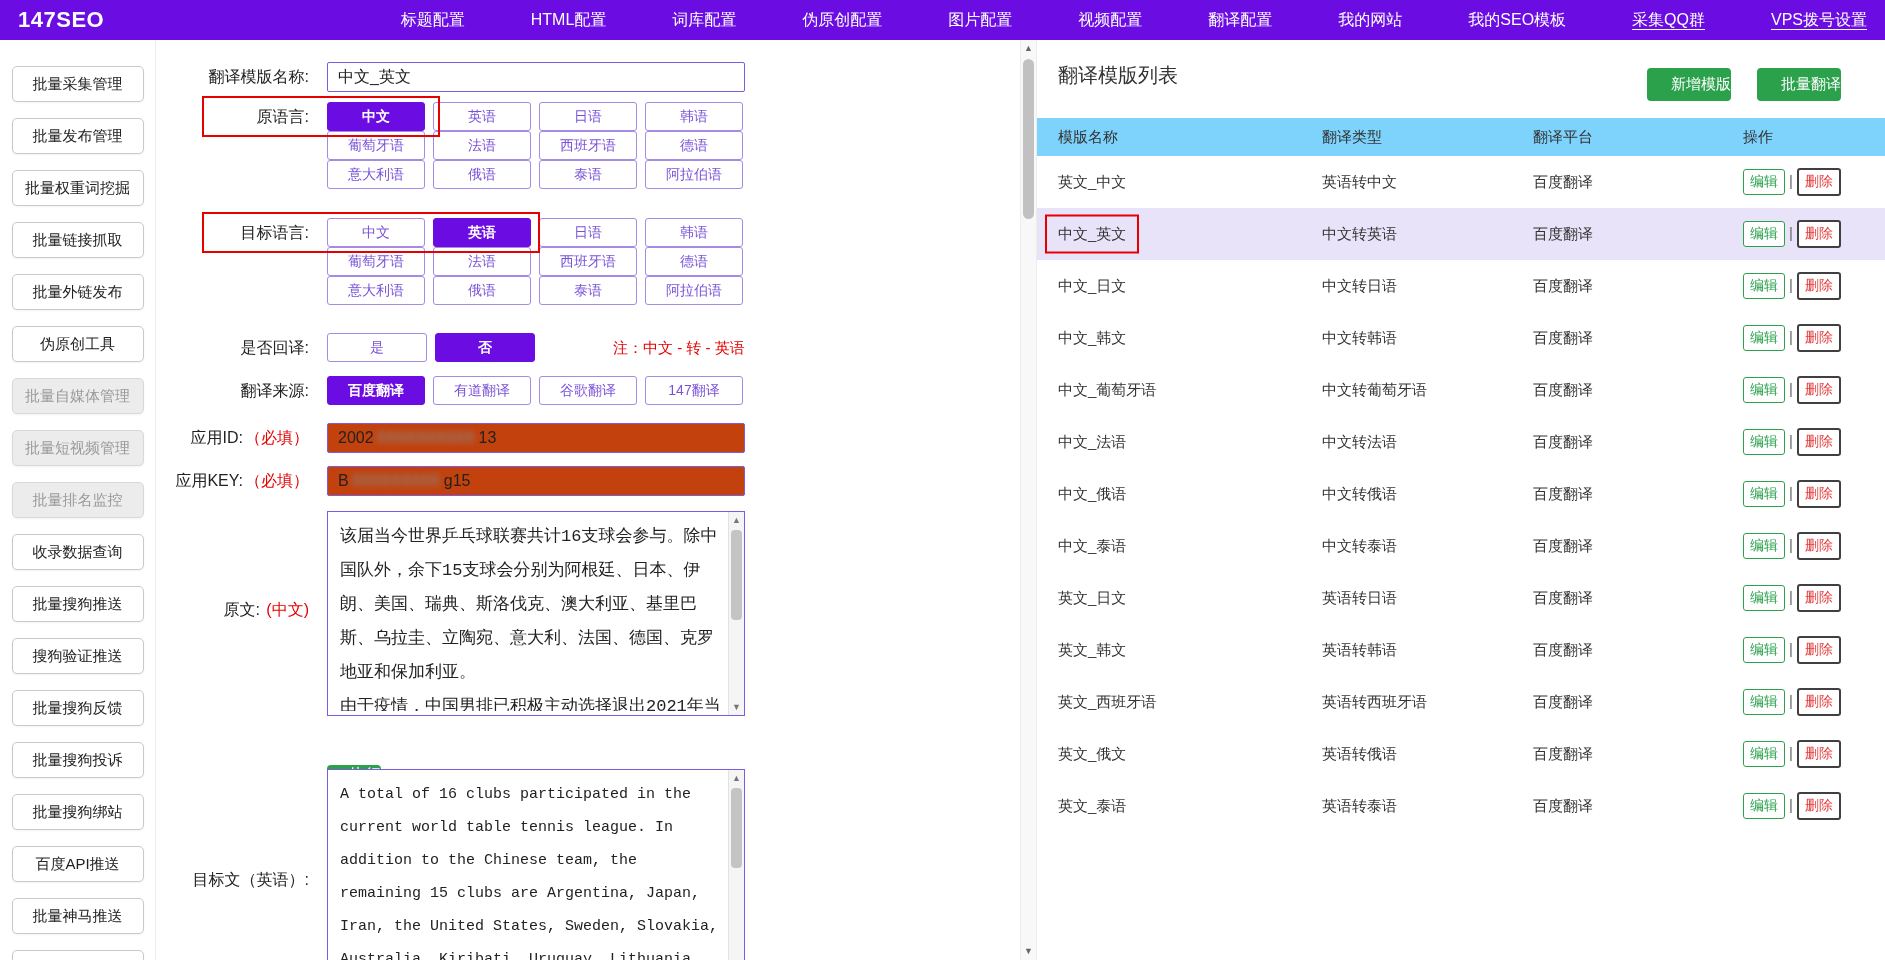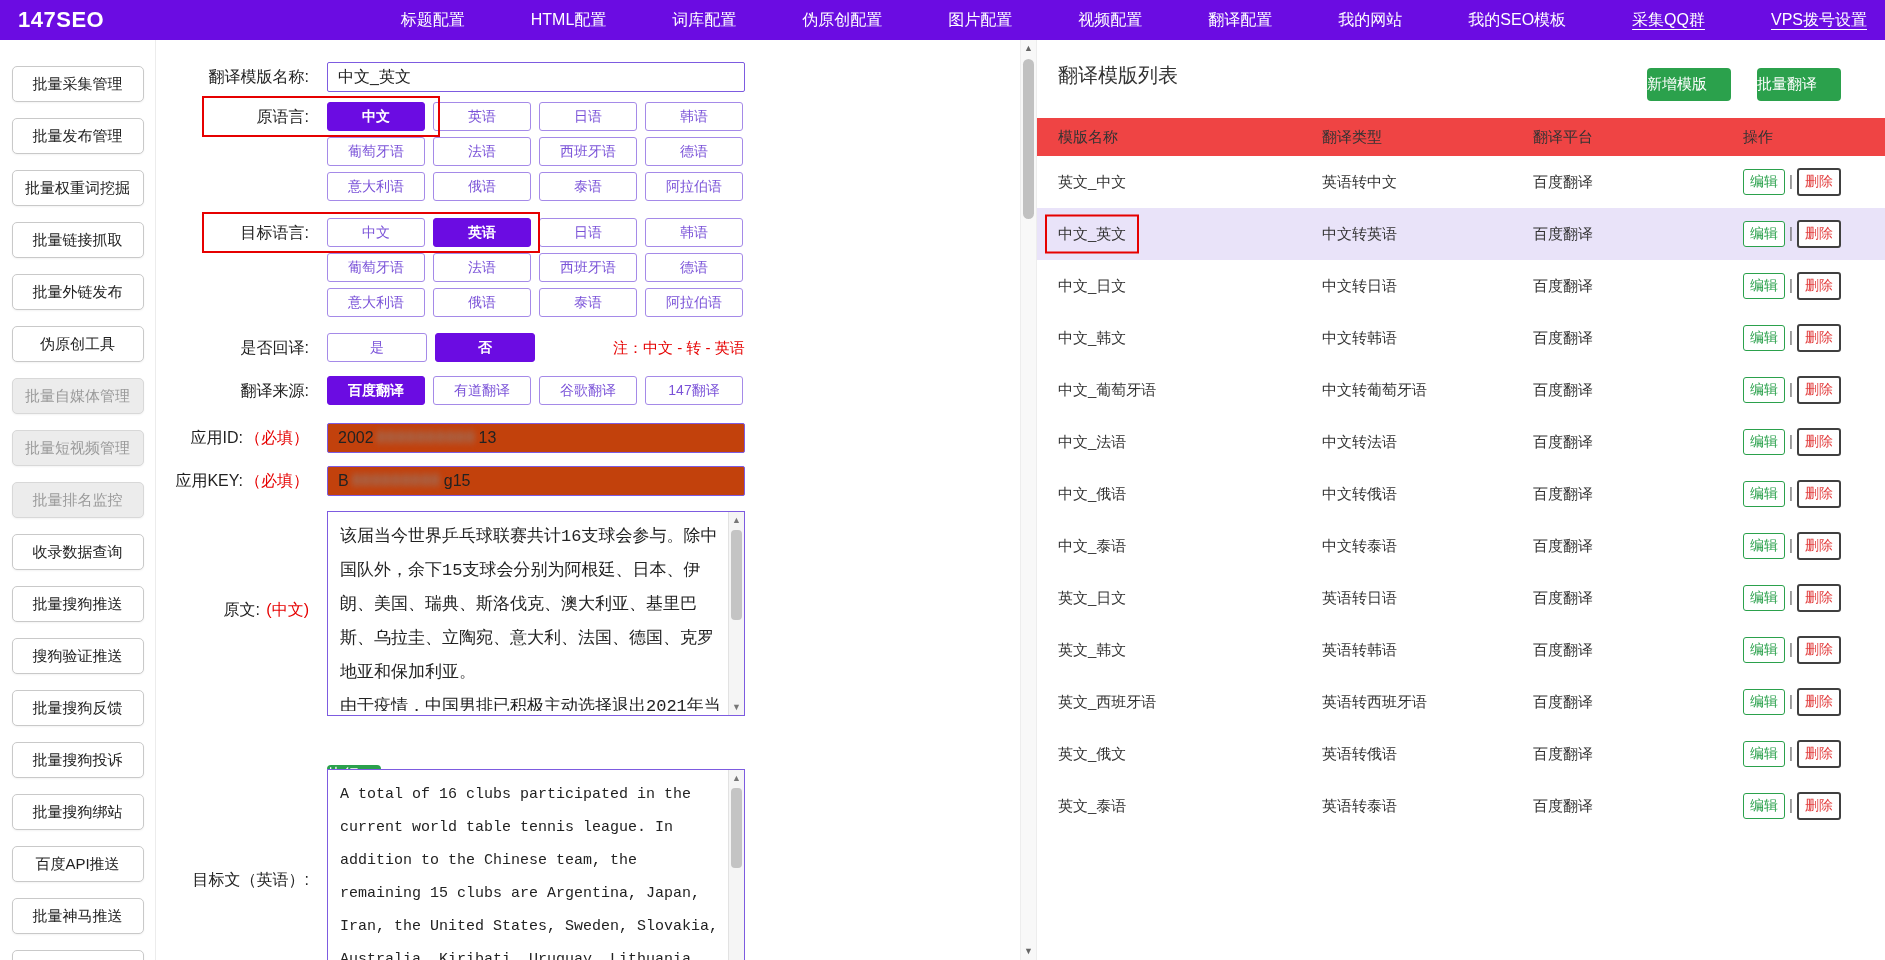--- a/index.html
+++ b/index.html
@@ -20,50 +20,50 @@
   .side-btn{flex:0 0 36px;width:132px;height:36px;line-height:34px;text-align:center;background:#fff;border:1px solid #c9c9c9;border-radius:5px;font-size:15px;color:#222;box-shadow:0 1px 2px rgba(0,0,0,.05);cursor:pointer;white-space:nowrap;overflow:hidden;}
   .side-btn.disabled{background:#ececec;color:#9a9a9a;border-color:#d8d8d8;}
 
   
   .form-panel{position:absolute;left:157px;top:40px;width:863px;height:920px;background:#fff;overflow:hidden;}
   .flabel{position:absolute;left:0;width:160px;padding-right:8px;text-align:right;font-size:16px;color:#222;white-space:nowrap;}
   .req{color:var(--red);margin-left:2px;}
   .text-input{position:absolute;height:30px;width:418px;border:1px solid #7d5be0;border-radius:2px;font-size:16px;padding:0 10px;color:#222;background:#fff;outline:none;}
   .fake-input{position:absolute;height:30px;width:418px;border:1px solid #7d5be0;border-radius:2px;font-size:16px;padding:0 10px;color:#222;background:#c2410c;display:flex;align-items:center;}
   .masked{filter:blur(3px);color:#8a8a8a;letter-spacing:1px;margin:0 3px;user-select:none;}
-  .lang-grid{position:absolute;display:grid;grid-template-columns:repeat(4,98px);gap:6px 8px;}
+  .lang-grid{position:absolute;display:grid;grid-template-columns:repeat(4,98px);gap:0 8px;}
   .bt-grid{position:absolute;display:grid;grid-template-columns:repeat(2,100px);gap:6px 8px;}
   .src-grid{position:absolute;display:grid;grid-template-columns:repeat(4,98px);gap:6px 8px;}
   .opt-btn{height:29px;line-height:27px;text-align:center;font-size:14px;color:#7a52d8;background:#fff;border:1px solid #a58ae8;border-radius:3px;cursor:pointer;white-space:nowrap;overflow:hidden;}
   .opt-btn.selected{background:var(--primary);color:#fff;border-color:var(--primary);font-weight:bold;}
   .ann-box{position:absolute;border:2px solid var(--red);pointer-events:none;z-index:5;}
   .note-red{position:absolute;color:var(--red);font-size:15px;white-space:nowrap;}
   .textarea{position:absolute;border:1px solid #7d5be0;background:#fff;}
   .ta-text{position:absolute;left:12px;right:22px;top:8px;bottom:4px;overflow:hidden;white-space:pre-wrap;color:#222;font-family:Liberation Mono, monospace;}
   .ta-cn{font-size:17px;line-height:34px;}
   .ta-en{font-size:15px;line-height:33px;}
   .vscroll{position:absolute;top:0;right:0;bottom:0;width:16px;background:#f5f5f5;border-left:1px solid #e2e2e2;}
   .sb-arrow{position:absolute;left:0;width:100%;height:16px;font-size:9px;color:#777;text-align:center;line-height:16px;cursor:pointer;}
   .sb-arrow.up{top:0;}
   .sb-arrow.down{bottom:0;}
   .sb-thumb{position:absolute;left:2px;right:2px;border-radius:4px;background:#c4c4c4;cursor:pointer;}
-  .green-btn{background:var(--green);color:#fff;border:none;border-radius:4px;font-size:15px;cursor:pointer;text-align:left;}
+  .green-btn{background:var(--green);color:#fff;border:none;border-radius:4px;font-size:15px;cursor:pointer;text-align:right;}
   .exec-btn{position:absolute;left:170px;top:725px;width:54px;height:14px;font-size:16px;}
 
   
   .main-scroll{position:absolute;left:1020px;top:40px;width:17px;height:920px;background:#f8f8f8;border-left:1px solid #ededed;border-right:1px solid #ededed;z-index:10;}
   .main-scroll .sb-arrow{height:17px;line-height:17px;color:#666;}
   .main-scroll .sb-thumb{top:19px;height:160px;background:#c1c1c1;border-radius:6px;}
 
   
   .list-panel{position:absolute;left:1037px;top:40px;width:848px;height:920px;background:#fff;}
   .panel-title{position:absolute;left:21px;top:22px;font-size:20px;color:#333;}
   .add-btn{position:absolute;left:610px;top:28px;width:84px;height:33px;}
   .batch-btn{position:absolute;left:720px;top:28px;width:84px;height:33px;}
-  .tbl-header{position:absolute;left:0;top:78px;width:848px;height:38px;background:#ef4444;}
+  .tbl-header{position:absolute;left:0;top:78px;width:848px;height:38px;background:#7dd3fc;}
   .tbl-header .hcell{position:absolute;top:0;line-height:38px;font-size:15px;color:#333;}
   .h-name{left:21px;} .h-type{left:285px;} .h-platform{left:496px;} .h-action{left:706px;}
   .tbl-body{position:absolute;left:0;top:116px;width:848px;}
   .trow{position:relative;height:52px;width:100%;}
   .trow.highlighted{background:var(--highlight);}
   .cell{position:absolute;top:50%;transform:translateY(-50%);font-size:15px;color:#333;white-space:nowrap;}
   .c-name{left:21px;} .c-type{left:285px;} .c-platform{left:496px;} .c-action{left:706px;}
   .name-box{display:inline-block;}
   .trow.boxed .name-box{border:2px solid var(--red);padding:8px 11px;margin-left:-13px;}
   .mini-btn{display:inline-block;min-width:34px;padding:3px 6px;font-size:14px;border-radius:3px;text-align:center;cursor:pointer;background:#fff;}

